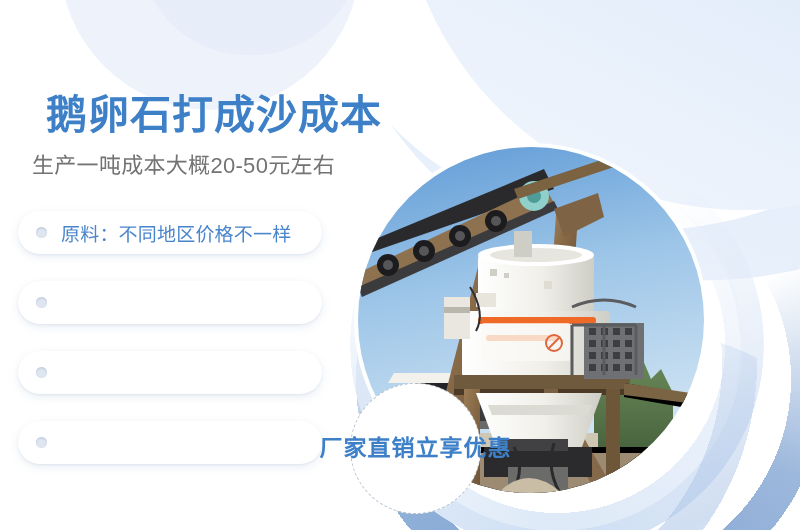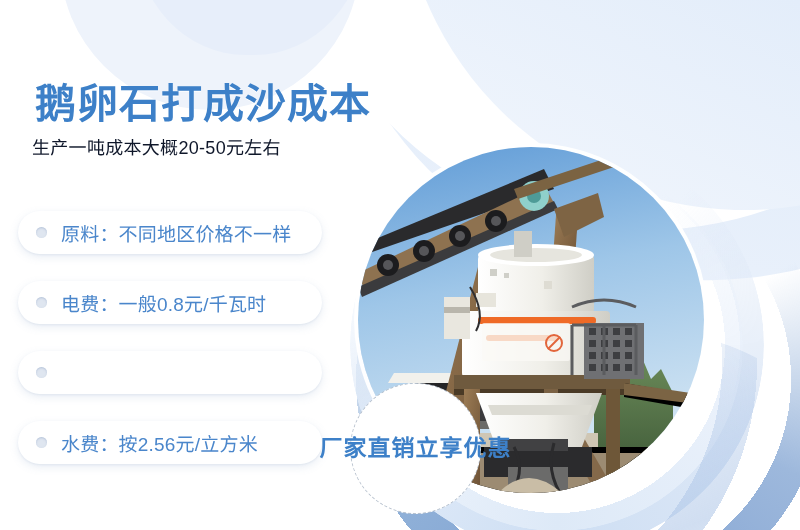--- a/index.html
+++ b/index.html
@@ -149,35 +149,35 @@
   }
 
   
   .headline-block {
     position: absolute;
     left: 30px;
     top: 78px;
     z-index: 6;
   }
   .headline {
-    margin: 5px;
+    margin: 16px;
     font-size: 41px;
     line-height: 1.06;
     font-weight: bold;
     color: #3d80c8;
     letter-spacing: 1px;
     text-shadow: 0 1px 0 rgba(255,255,255,.9);
     white-space: nowrap;
   }
   .subhead {
     margin: 12px 0 0 2px;
-    font-size: 18px;
+    font-size: 22px;
     line-height: 1.2;
     font-weight: normal;
-    color: #0f172a;
+    color: #737373;
     letter-spacing: .3px;
     white-space: nowrap;
   }
 
   
   .feature-list {
     position: absolute;
     left: 18px;
     top: 211px;
     width: 304px;
@@ -280,28 +280,26 @@
     <p class="subhead">生产一吨成本大概20-50元左右</p>
   </div>
 
   <ul class="feature-list">
     <li class="feature-item">
       <span class="bullet-dot"></span>
       <span class="feature-text">原料：不同地区价格不一样</span>
     </li>
     <li class="feature-item">
       <span class="bullet-dot"></span>
-      <span class="feature-text">电费：一般0.8元/千瓦时</span>
     </li>
     <li class="feature-item">
       <span class="bullet-dot"></span>
     </li>
     <li class="feature-item">
       <span class="bullet-dot"></span>
-      <span class="feature-text">水费：按2.56元/立方米</span>
     </li>
   </ul>
 
   <div class="photo-circle">
     <svg width="346" height="346" viewBox="0 0 346 346">
       <defs>
         <linearGradient id="sky" x1="0" y1="0" x2="0.2" y2="1">
           <stop offset="0%" stop-color="#5e9ad6"></stop>
           <stop offset="45%" stop-color="#9ec6e8"></stop>
           <stop offset="100%" stop-color="#d6e7f4"></stop>

